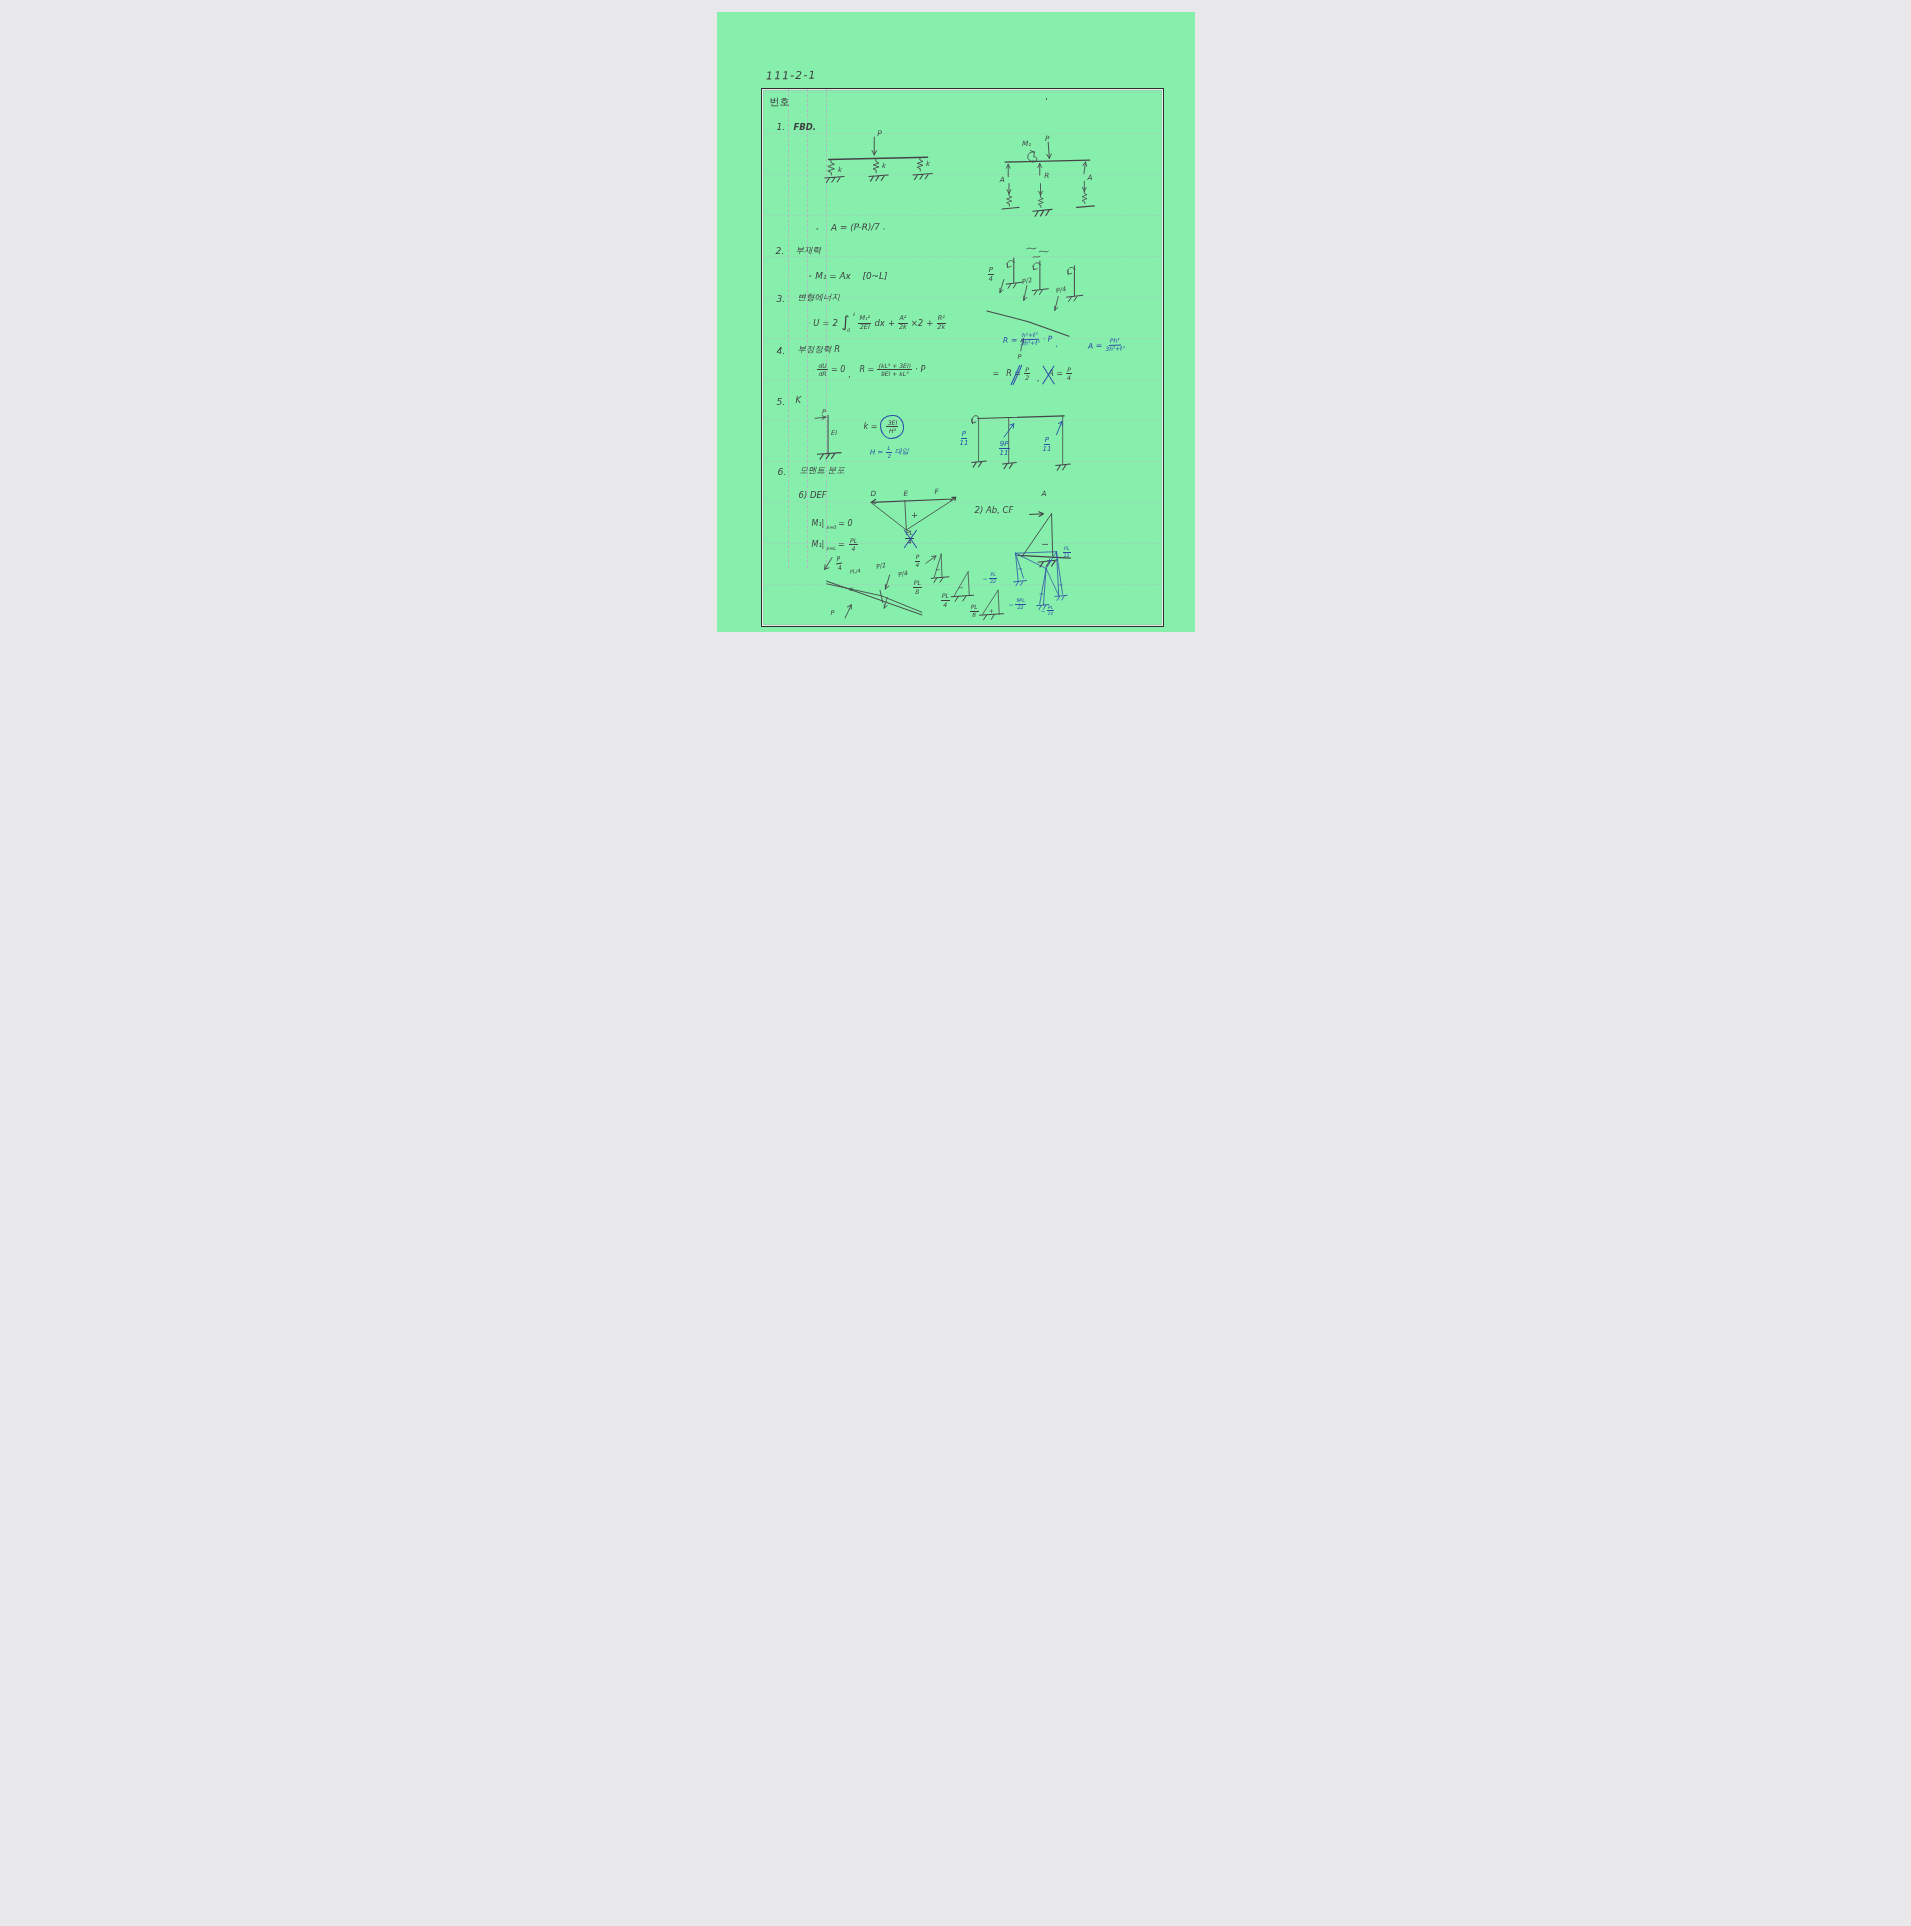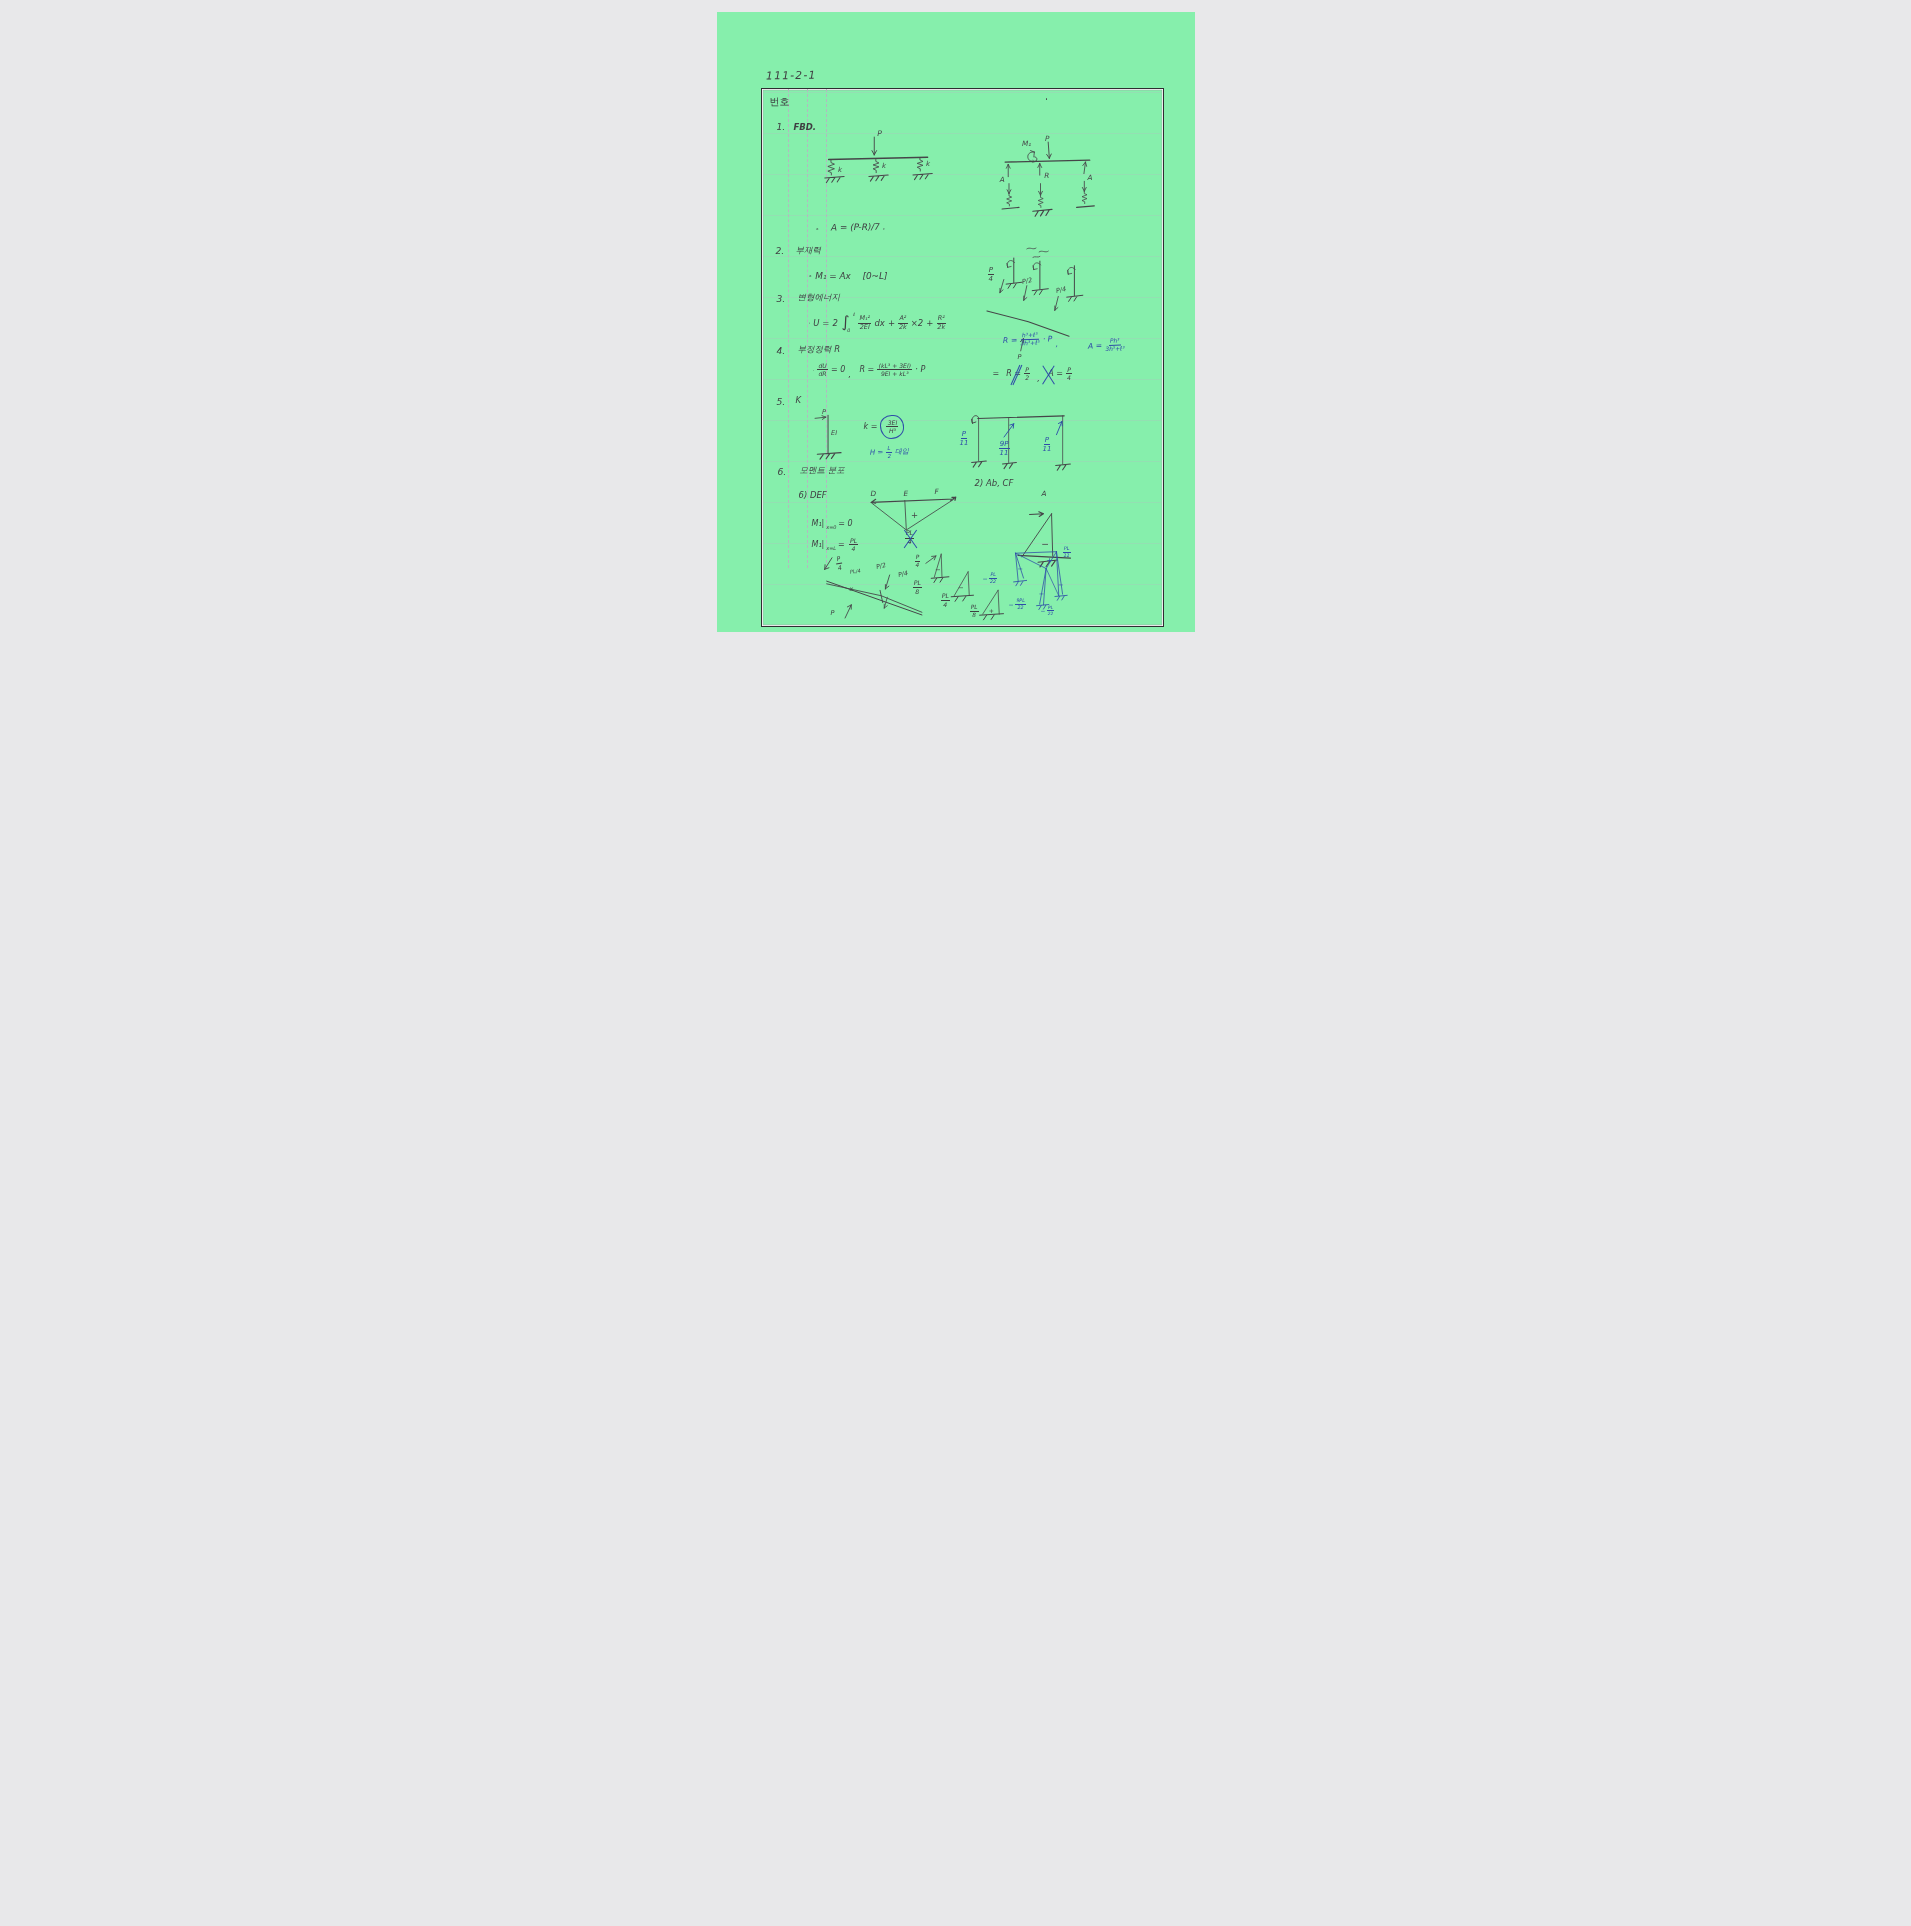--- a/index.html
+++ b/index.html
@@ -291,21 +291,21 @@
   <div class="abs hw row" style="left:95px;top:525px;font-size:8px;gap:1.9px;">
     <span>M₁|</span>
     <span class="subs">x=L</span>
     <span>=</span>
     <span class="frac" style="margin-left:2.3px;">
       <span class="n">PL</span>
         <span>4</span>
     </span>
   </div>
 
-  <div class="abs hw" style="left:258px;top:466px;font-size:8.5px;">2) Ab, CF</div>
+  <div class="abs hw" style="left:258px;top:493px;font-size:8.5px;">2) Ab, CF</div>
   <div class="abs hw" style="left:325px;top:477px;font-size:7.3px;">A</div>
   <svg class="abs" style="left:297px;top:484px;" width="62" height="74" viewBox="0 0 160 192">
     <path d="M40,48 L76,46 M76,46 l-12,-5 M76,46 l-11,7" stroke-width="3"></path>
     <path d="M97,46 L20,158 M97,46 L100,156" stroke-width="2.4"></path>
     <path d="M10,154 L146,161" stroke-width="3.4"></path>
     <path d="M62,172 L112,166 M76,171 l-9,13 M92,170 l-9,13 M106,169 l-9,13" stroke-width="3"></path>
     <text x="70" y="132" font-size="24">−</text>
   </svg>
   <div class="abs hw row blue" style="left:346px;top:534px;font-size:6.5px;">
     <span class="frac">

